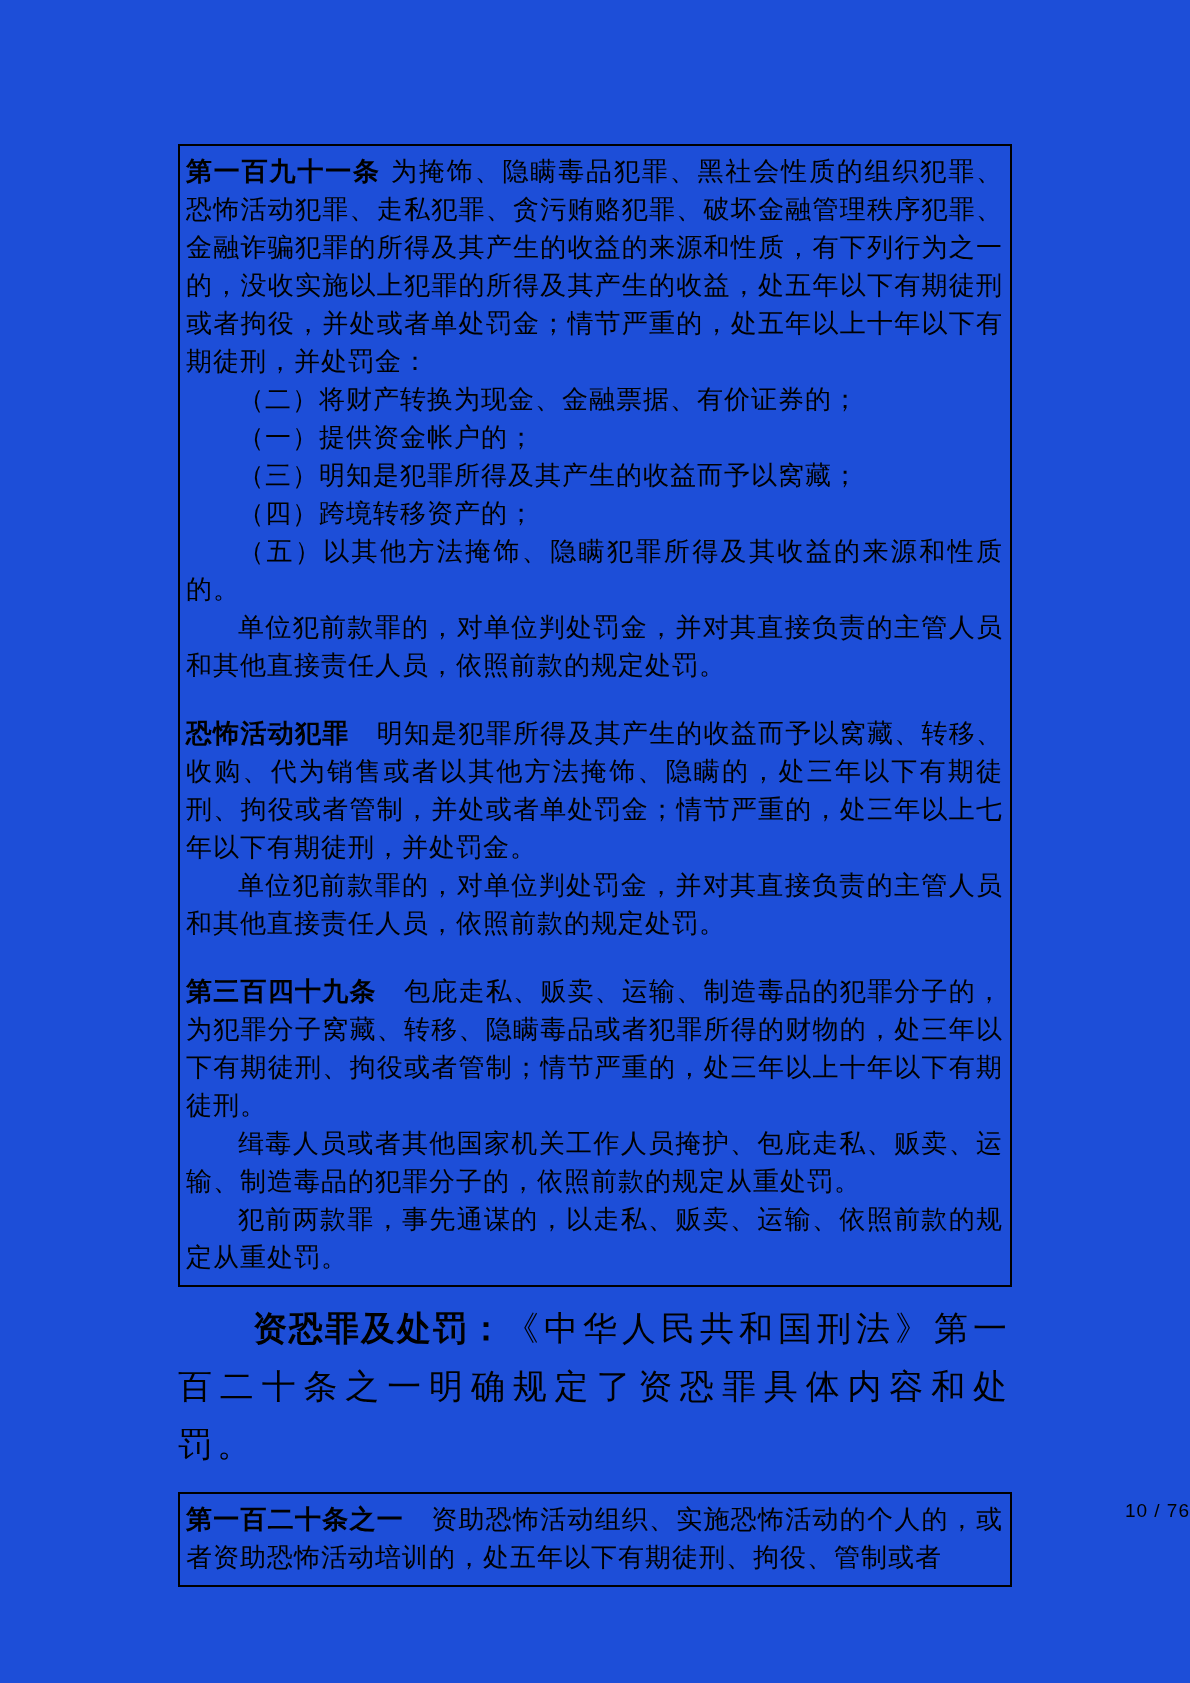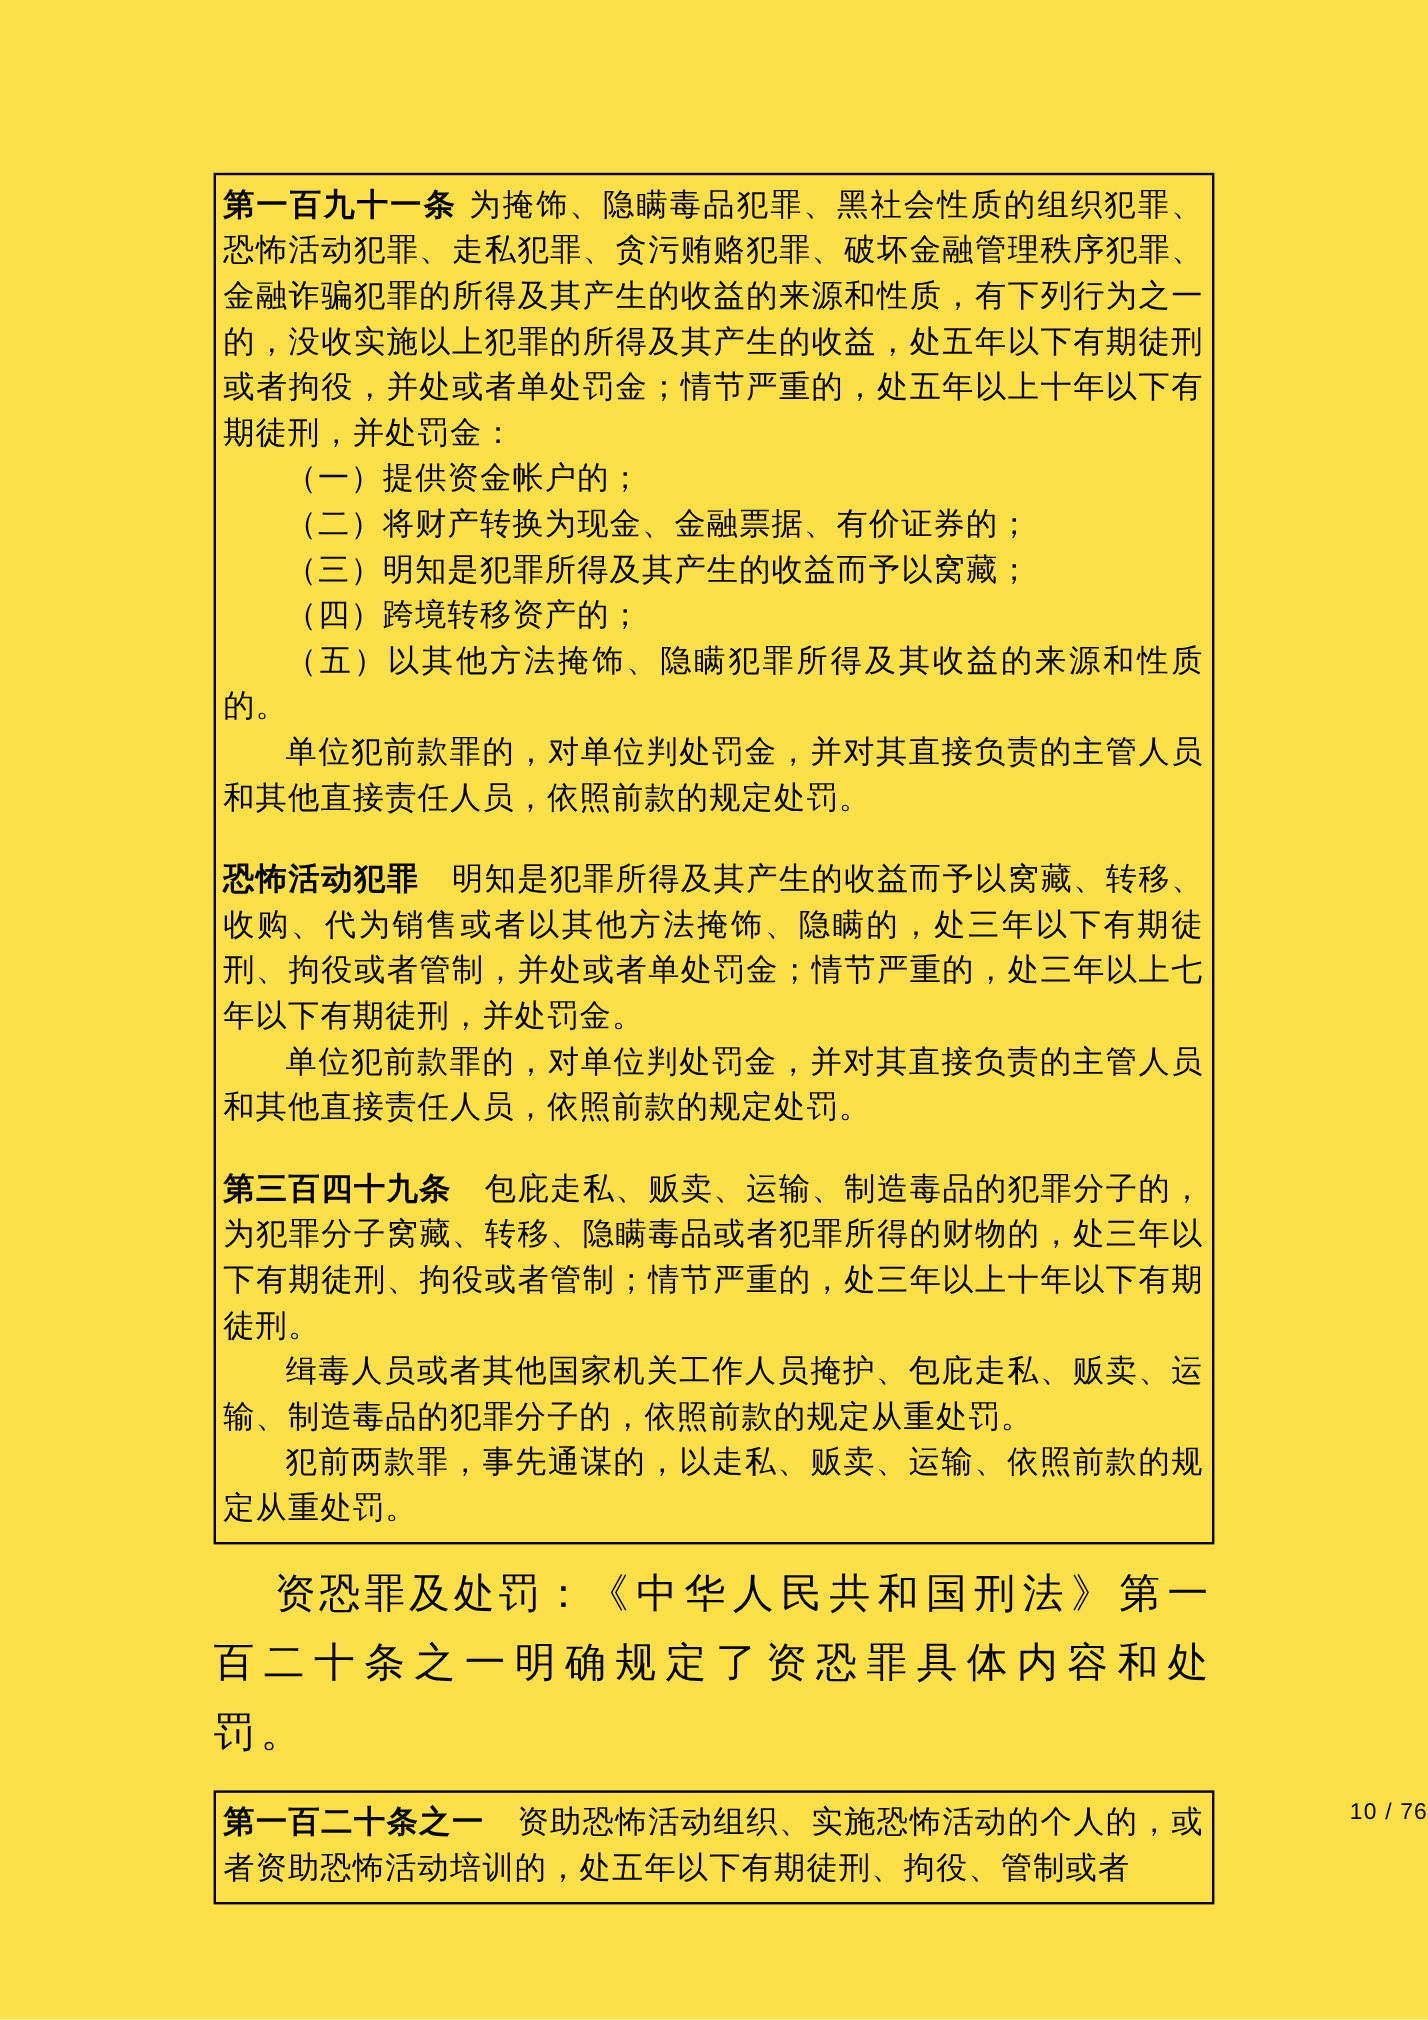--- a/index.html
+++ b/index.html
@@ -1,20 +1,20 @@
 <!DOCTYPE html>
 <html><head>
 <meta charset="utf-8">
 <style>
   html, body { margin: 0; padding: 0; background: #ffffff; }
   .page {
     position: relative;
     width: 1190px;
     height: 1683px;
-    background: #fde047;
+    background: #1d4ed8;
     color: #000000;
     font-family: "DejaVu Serif", "Liberation Serif", serif;
     overflow: hidden;
   }
   .content {
     position: absolute;
     left: 178px;
     top: 144px;
     width: 834px;
   }
@@ -37,21 +37,21 @@
   .art-label { font-weight: 700; }
   .lead-para {
     margin: 12px 0 8px 0;
     font-size: 34px;
     line-height: 58px;
     letter-spacing: 5px;
     text-indent: 1.5em;
     text-align: justify;
     text-justify: inter-character;
   }
-  .lead-label { font-weight: 400; letter-spacing: 2px; }
+  .lead-label { font-weight: 700; letter-spacing: 2px; margin-left: 24px; }
   .law-box-bottom { margin-top: 19px; }
   .footer {
     position: absolute;
     top: 1500px;
     left: 0;
     width: 1190px;
     text-align: right;
     font-family: "Liberation Sans", sans-serif;
     font-size: 19px;
     font-weight: 500;
@@ -62,22 +62,22 @@
 </head>
 <body>
 
 <div class="page">
   <div class="content">
 
     <div class="law-box">
 
       <div class="article">
         <p class="para"><span class="art-label">第一百九十一条</span><span> 为掩饰、隐瞒毒品犯罪、黑社会性质的组织犯罪、恐怖活动犯罪、走私犯罪、贪污贿赂犯罪、破坏金融管理秩序犯罪、金融诈骗犯罪的所得及其产生的收益的来源和性质，有下列行为之一的，没收实施以上犯罪的所得及其产生的收益，处五年以下有期徒刑或者拘役，并处或者单处罚金；情节严重的，处五年以上十年以下有期徒刑，并处罚金：</span></p>
+        <p class="para indent">（二）将财产转换为现金、金融票据、有价证券的；</p>
         <p class="para indent">（一）提供资金帐户的；</p>
-        <p class="para indent">（二）将财产转换为现金、金融票据、有价证券的；</p>
         <p class="para indent">（三）明知是犯罪所得及其产生的收益而予以窝藏；</p>
         <p class="para indent">（四）跨境转移资产的；</p>
         <p class="para indent">（五）以其他方法掩饰、隐瞒犯罪所得及其收益的来源和性质的。</p>
         <p class="para indent">单位犯前款罪的，对单位判处罚金，并对其直接负责的主管人员和其他直接责任人员，依照前款的规定处罚。</p>
       </div>
 
       <div class="article">
         <p class="para"><span class="art-label">恐怖活动犯罪</span><span>　明知是犯罪所得及其产生的收益而予以窝藏、转移、收购、代为销售或者以其他方法掩饰、隐瞒的，处三年以下有期徒刑、拘役或者管制，并处或者单处罚金；情节严重的，处三年以上七年以下有期徒刑，并处罚金。</span></p>
         <p class="para indent">单位犯前款罪的，对单位判处罚金，并对其直接负责的主管人员和其他直接责任人员，依照前款的规定处罚。</p>
       </div>

